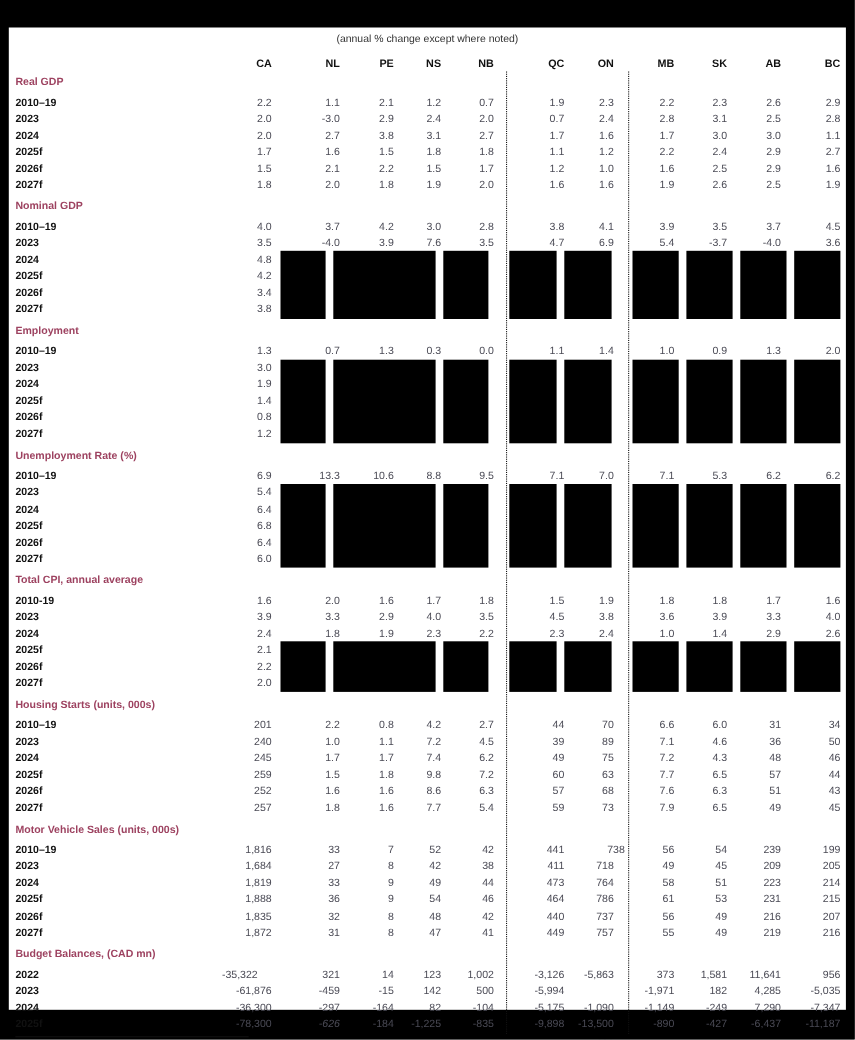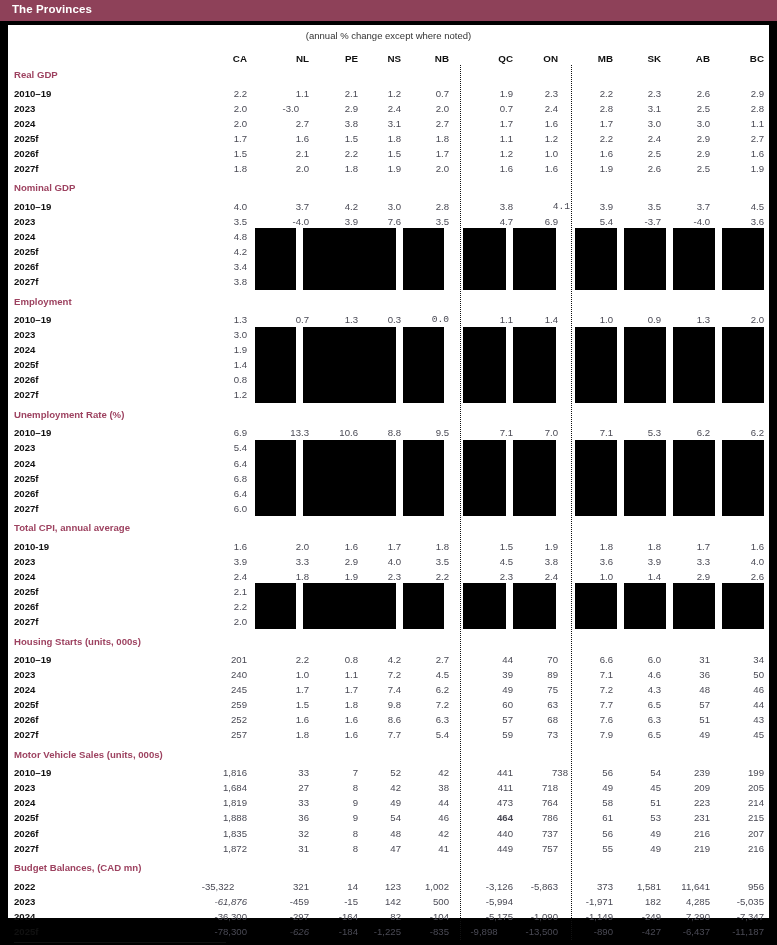--- a/index.html
+++ b/index.html
@@ -74,23 +74,20 @@
   
   .endrule{
     position:absolute;left:6px;width:212px;height:1.4px;background:#111;
   }
 </style>
 </head>
 <body>
 
 <div id="root">
 
-  <div class="titlebar">
-    <div class="ttl">The Provinces</div>
-  </div>
 
   <div class="sheet">
     <div class="note">(annual % change except where noted)</div>
     <div id="grid">
         <div class="chdr" style="left: 199px; top: 28px; width: 40px;">CA</div>
         <div class="chdr" style="left: 261px; top: 28px; width: 40px;">NL</div>
         <div class="chdr" style="left: 310px; top: 28px; width: 40px;">PE</div>
         <div class="chdr" style="left: 353px; top: 28px; width: 40px;">NS</div>
         <div class="chdr" style="left: 401px; top: 28px; width: 40px;">NB</div>
         <div class="chdr" style="left: 465px; top: 28px; width: 40px;">QC</div>
@@ -107,21 +104,21 @@
         <div class="cell" style="left: 335px; top: 62.5px; width: 58px;">1.2</div>
         <div class="cell" style="left: 383px; top: 62.5px; width: 58px;">0.7</div>
         <div class="cell" style="left: 447px; top: 62.5px; width: 58px;">1.9</div>
         <div class="cell" style="left: 492px; top: 62.5px; width: 58px;">2.3</div>
         <div class="cell" style="left: 547px; top: 62.5px; width: 58px;">2.2</div>
         <div class="cell" style="left: 595px; top: 62.5px; width: 58px;">2.3</div>
         <div class="cell" style="left: 644px; top: 62.5px; width: 58px;">2.6</div>
         <div class="cell" style="left: 698px; top: 62.5px; width: 58px;">2.9</div>
         <div class="rlab" style="top: 77.55px;">2023</div>
         <div class="cell" style="left: 181px; top: 77.55px; width: 58px;">2.0</div>
-        <div class="cell" style="left: 233px; top: 77.55px; width: 58px;">-3.0</div>
+        <div class="cell" style="left: 243px; top: 77.55px; width: 58px;">-3.0</div>
         <div class="cell" style="left: 292px; top: 77.55px; width: 58px;">2.9</div>
         <div class="cell" style="left: 335px; top: 77.55px; width: 58px;">2.4</div>
         <div class="cell" style="left: 383px; top: 77.55px; width: 58px;">2.0</div>
         <div class="cell" style="left: 447px; top: 77.55px; width: 58px;">0.7</div>
         <div class="cell" style="left: 492px; top: 77.55px; width: 58px;">2.4</div>
         <div class="cell" style="left: 547px; top: 77.55px; width: 58px;">2.8</div>
         <div class="cell" style="left: 595px; top: 77.55px; width: 58px;">3.1</div>
         <div class="cell" style="left: 644px; top: 77.55px; width: 58px;">2.5</div>
         <div class="cell" style="left: 698px; top: 77.55px; width: 58px;">2.8</div>
         <div class="rlab" style="top: 92.6px;">2024</div>
@@ -173,21 +170,21 @@
         <div class="cell" style="left: 644px; top: 137.75px; width: 58px;">2.5</div>
         <div class="cell" style="left: 698px; top: 137.75px; width: 58px;">1.9</div>
         <div class="sec" style="top: 157.3px;">Nominal GDP</div>
         <div class="rlab" style="top: 175.8px;">2010–19</div>
         <div class="cell" style="left: 181px; top: 175.8px; width: 58px;">4.0</div>
         <div class="cell" style="left: 243px; top: 175.8px; width: 58px;">3.7</div>
         <div class="cell" style="left: 292px; top: 175.8px; width: 58px;">4.2</div>
         <div class="cell" style="left: 335px; top: 175.8px; width: 58px;">3.0</div>
         <div class="cell" style="left: 383px; top: 175.8px; width: 58px;">2.8</div>
         <div class="cell" style="left: 447px; top: 175.8px; width: 58px;">3.8</div>
-        <div class="cell" style="left: 504px; top: 175.8px; width: 58px; font-family: Liberation Mono, monospace;">4.1</div>
+        <div class="cell" style="left: 492px; top: 175.8px; width: 58px;">4.1</div>
         <div class="cell" style="left: 547px; top: 175.8px; width: 58px;">3.9</div>
         <div class="cell" style="left: 595px; top: 175.8px; width: 58px;">3.5</div>
         <div class="cell" style="left: 644px; top: 175.8px; width: 58px;">3.7</div>
         <div class="cell" style="left: 698px; top: 175.8px; width: 58px;">4.5</div>
         <div class="rlab" style="top: 190.85px;">2023</div>
         <div class="cell" style="left: 181px; top: 190.85px; width: 58px;">3.5</div>
         <div class="cell" style="left: 243px; top: 190.85px; width: 58px;">-4.0</div>
         <div class="cell" style="left: 292px; top: 190.85px; width: 58px;">3.9</div>
         <div class="cell" style="left: 335px; top: 190.85px; width: 58px;">7.6</div>
         <div class="cell" style="left: 383px; top: 190.85px; width: 58px;">3.5</div>
@@ -213,21 +210,21 @@
         <div class="redact" style="left: 567px; top: 203.4px; width: 42px; height: 61.2px;"></div>
         <div class="redact" style="left: 616px; top: 203.4px; width: 42px; height: 61.2px;"></div>
         <div class="redact" style="left: 665px; top: 203.4px; width: 42px; height: 61.2px;"></div>
         <div class="redact" style="left: 714px; top: 203.4px; width: 42px; height: 61.2px;"></div>
         <div class="sec" style="top: 270.6px;">Employment</div>
         <div class="rlab" style="top: 289.1px;">2010–19</div>
         <div class="cell" style="left: 181px; top: 289.1px; width: 58px;">1.3</div>
         <div class="cell" style="left: 243px; top: 289.1px; width: 58px;">0.7</div>
         <div class="cell" style="left: 292px; top: 289.1px; width: 58px;">1.3</div>
         <div class="cell" style="left: 335px; top: 289.1px; width: 58px;">0.3</div>
-        <div class="cell" style="left: 383px; top: 289.1px; width: 58px; font-family: Liberation Mono, monospace;">0.0</div>
+        <div class="cell" style="left: 383px; top: 289.1px; width: 58px;">0.0</div>
         <div class="cell" style="left: 447px; top: 289.1px; width: 58px;">1.1</div>
         <div class="cell" style="left: 492px; top: 289.1px; width: 58px;">1.4</div>
         <div class="cell" style="left: 547px; top: 289.1px; width: 58px;">1.0</div>
         <div class="cell" style="left: 595px; top: 289.1px; width: 58px;">0.9</div>
         <div class="cell" style="left: 644px; top: 289.1px; width: 58px;">1.3</div>
         <div class="cell" style="left: 698px; top: 289.1px; width: 58px;">2.0</div>
         <div class="rlab" style="top: 304.15px;">2023</div>
         <div class="cell" style="left: 181px; top: 304.15px; width: 58px;">3.0</div>
         <div class="rlab" style="top: 319.2px;">2024</div>
         <div class="cell" style="left: 181px; top: 319.2px; width: 58px;">1.9</div>
@@ -439,21 +436,21 @@
         <div class="cell" style="left: 547px; top: 772.4px; width: 58px;">58</div>
         <div class="cell" style="left: 595px; top: 772.4px; width: 58px;">51</div>
         <div class="cell" style="left: 644px; top: 772.4px; width: 58px;">223</div>
         <div class="cell" style="left: 698px; top: 772.4px; width: 58px;">214</div>
         <div class="rlab" style="top: 787.45px;">2025f</div>
         <div class="cell" style="left: 181px; top: 787.45px; width: 58px;">1,888</div>
         <div class="cell" style="left: 243px; top: 787.45px; width: 58px;">36</div>
         <div class="cell" style="left: 292px; top: 787.45px; width: 58px;">9</div>
         <div class="cell" style="left: 335px; top: 787.45px; width: 58px;">54</div>
         <div class="cell" style="left: 383px; top: 787.45px; width: 58px;">46</div>
-        <div class="cell" style="left: 447px; top: 787.45px; width: 58px; font-weight: bold;">464</div>
+        <div class="cell" style="left: 447px; top: 787.45px; width: 58px;">464</div>
         <div class="cell" style="left: 492px; top: 787.45px; width: 58px;">786</div>
         <div class="cell" style="left: 547px; top: 787.45px; width: 58px;">61</div>
         <div class="cell" style="left: 595px; top: 787.45px; width: 58px;">53</div>
         <div class="cell" style="left: 644px; top: 787.45px; width: 58px;">231</div>
         <div class="cell" style="left: 698px; top: 787.45px; width: 58px;">215</div>
         <div class="rlab" style="top: 802.5px;">2026f</div>
         <div class="cell" style="left: 181px; top: 802.5px; width: 58px;">1,835</div>
         <div class="cell" style="left: 243px; top: 802.5px; width: 58px;">32</div>
         <div class="cell" style="left: 292px; top: 802.5px; width: 58px;">8</div>
         <div class="cell" style="left: 335px; top: 802.5px; width: 58px;">48</div>
@@ -483,21 +480,21 @@
         <div class="cell" style="left: 292px; top: 855.6px; width: 58px;">14</div>
         <div class="cell" style="left: 335px; top: 855.6px; width: 58px;">123</div>
         <div class="cell" style="left: 383px; top: 855.6px; width: 58px;">1,002</div>
         <div class="cell" style="left: 447px; top: 855.6px; width: 58px;">-3,126</div>
         <div class="cell" style="left: 492px; top: 855.6px; width: 58px;">-5,863</div>
         <div class="cell" style="left: 547px; top: 855.6px; width: 58px;">373</div>
         <div class="cell" style="left: 595px; top: 855.6px; width: 58px;">1,581</div>
         <div class="cell" style="left: 644px; top: 855.6px; width: 58px;">11,641</div>
         <div class="cell" style="left: 698px; top: 855.6px; width: 58px;">956</div>
         <div class="rlab" style="top: 870.65px;">2023</div>
-        <div class="cell" style="left: 181px; top: 870.65px; width: 58px; font-style: italic;">-61,876</div>
+        <div class="cell" style="left: 181px; top: 870.65px; width: 58px;">-61,876</div>
         <div class="cell" style="left: 243px; top: 870.65px; width: 58px;">-459</div>
         <div class="cell" style="left: 292px; top: 870.65px; width: 58px;">-15</div>
         <div class="cell" style="left: 335px; top: 870.65px; width: 58px;">142</div>
         <div class="cell" style="left: 383px; top: 870.65px; width: 58px;">500</div>
         <div class="cell" style="left: 447px; top: 870.65px; width: 58px;">-5,994</div>
         <div class="cell" style="left: 492px; top: 870.65px; width: 58px; margin-top: 48px;">-693</div>
         <div class="cell" style="left: 547px; top: 870.65px; width: 58px;">-1,971</div>
         <div class="cell" style="left: 595px; top: 870.65px; width: 58px;">182</div>
         <div class="cell" style="left: 644px; top: 870.65px; width: 58px;">4,285</div>
         <div class="cell" style="left: 698px; top: 870.65px; width: 58px;">-5,035</div>
@@ -512,21 +509,21 @@
         <div class="cell" style="left: 547px; top: 885.7px; width: 58px;">-1,149</div>
         <div class="cell" style="left: 595px; top: 885.7px; width: 58px;">-249</div>
         <div class="cell" style="left: 644px; top: 885.7px; width: 58px;">7,290</div>
         <div class="cell" style="left: 698px; top: 885.7px; width: 58px;">-7,347</div>
         <div class="rlab" style="top: 900.75px;">2025f</div>
         <div class="cell" style="left: 181px; top: 900.75px; width: 58px;">-78,300</div>
         <div class="cell" style="left: 243px; top: 900.75px; width: 58px; font-style: italic;">-626</div>
         <div class="cell" style="left: 292px; top: 900.75px; width: 58px;">-184</div>
         <div class="cell" style="left: 335px; top: 900.75px; width: 58px;">-1,225</div>
         <div class="cell" style="left: 383px; top: 900.75px; width: 58px;">-835</div>
-        <div class="cell" style="left: 447px; top: 900.75px; width: 58px; text-align: center;">-9,898</div>
+        <div class="cell" style="left: 447px; top: 900.75px; width: 58px;">-9,898</div>
         <div class="cell" style="left: 492px; top: 900.75px; width: 58px;">-13,500</div>
         <div class="cell" style="left: 547px; top: 900.75px; width: 58px;">-890</div>
         <div class="cell" style="left: 595px; top: 900.75px; width: 58px;">-427</div>
         <div class="cell" style="left: 644px; top: 900.75px; width: 58px;">-6,437</div>
         <div class="cell" style="left: 698px; top: 900.75px; width: 58px;">-11,187</div>
         <div class="endrule" style="top: 916.8px;"></div>
         <div class="vsep" style="left: 451.5px; top: 40px; height: 874.8px;"></div>
         <div class="vsep" style="left: 562.5px; top: 40px; height: 874.8px;"></div>
       </div>
 

